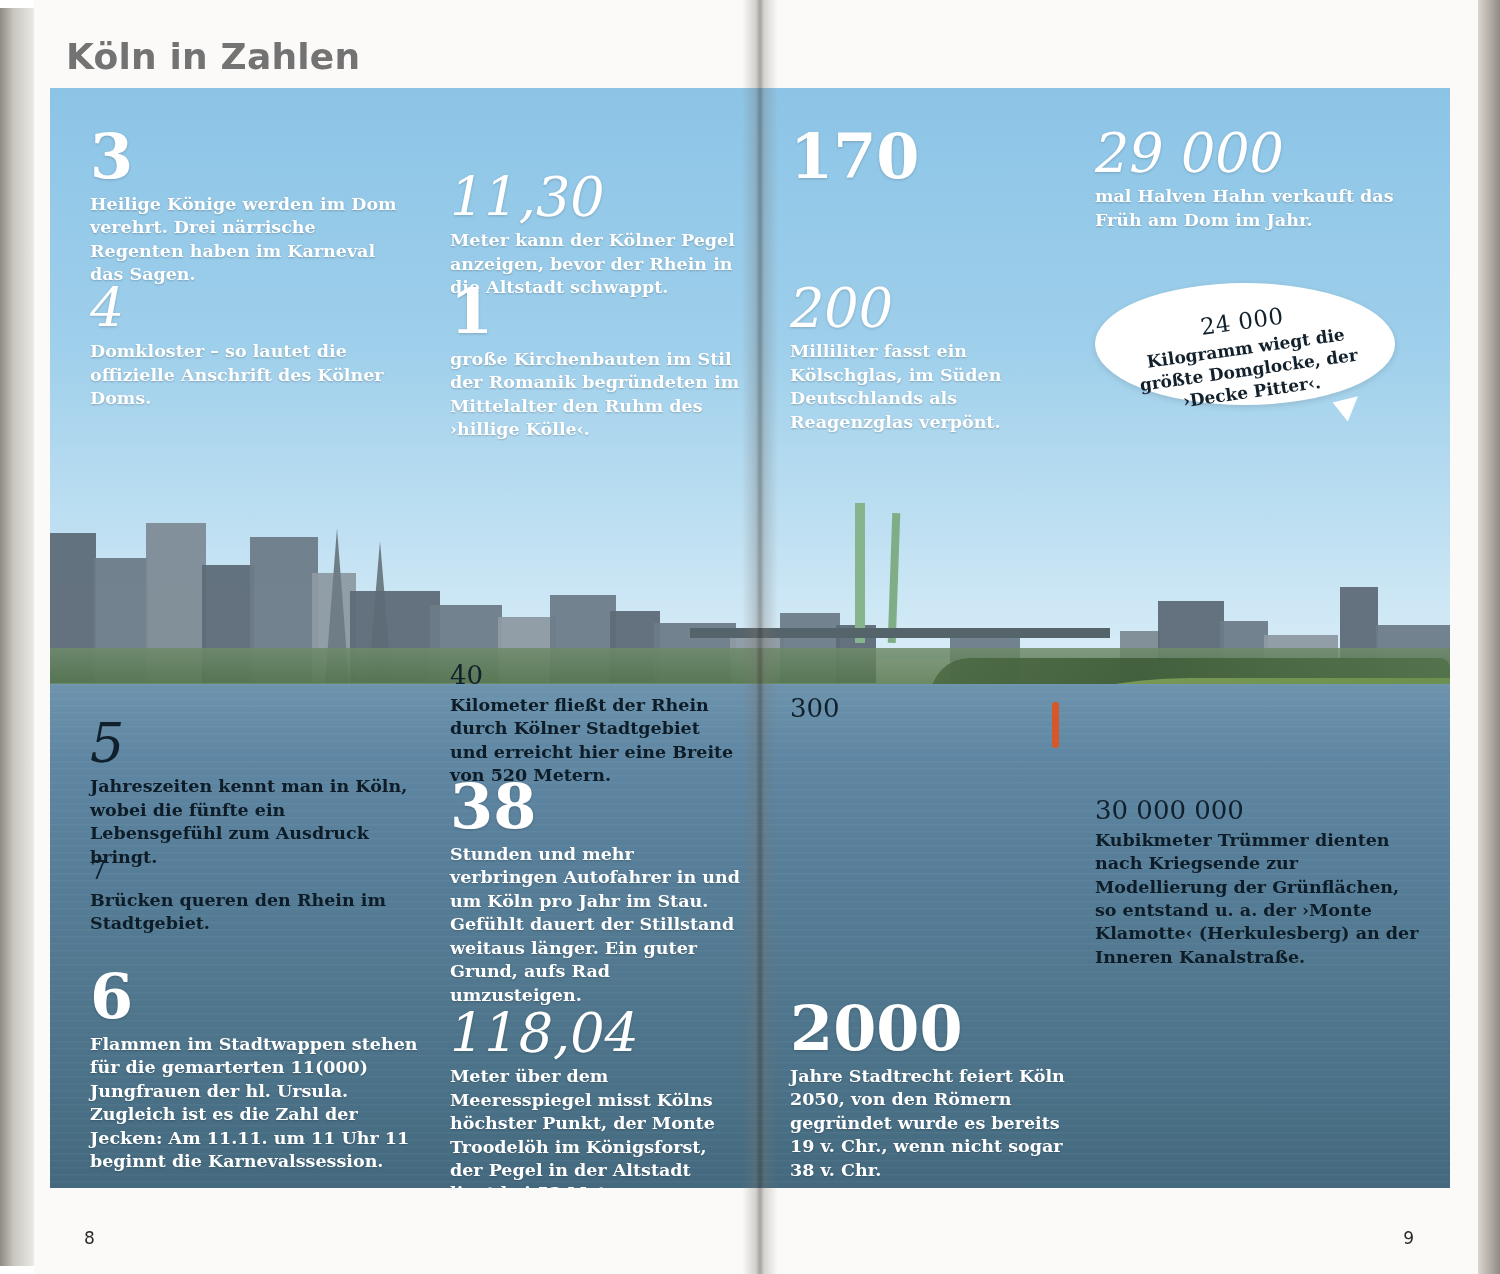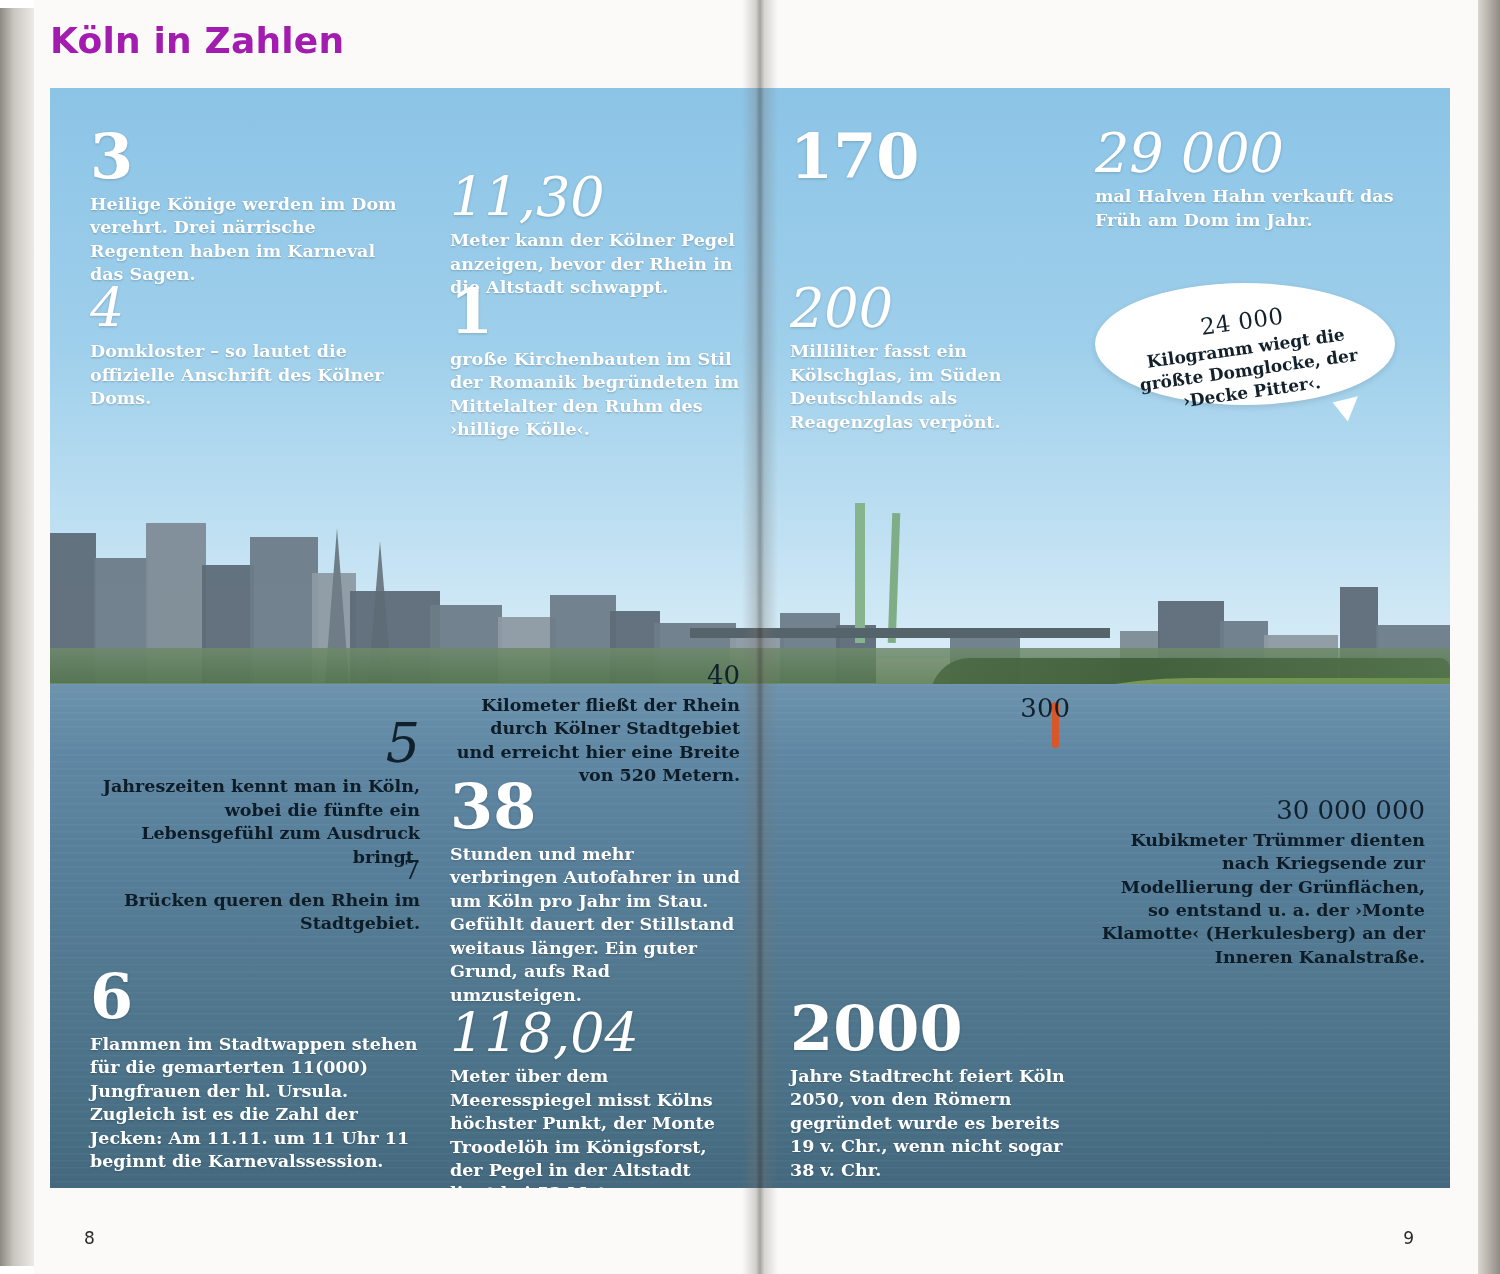--- a/index.html
+++ b/index.html
@@ -48,26 +48,26 @@
     pointer-events: none;
   }
 
   
   #header {
     position: absolute;
     left: 50px; top: 20px;
     width: 1360px; height: 66px;
   }
   #header h1 {
-    margin: 0;
+    margin: 16px;
     font-family: "DejaVu Sans", sans-serif;
     font-weight: 600;
     font-size: 36px;
     letter-spacing: 0.2px;
-    color: #a21caf;
+    color: #737373;
   }
 
   
   #panel {
     position: absolute;
     left: 50px; top: 88px;
     width: 1400px; height: 1100px;
     overflow: hidden;
   }
   .sky {
@@ -175,21 +175,21 @@
   .num.ital  { font-size: 54px; font-weight: 400; font-style: italic; }
   .num.tiny  { font-size: 26px; font-weight: 400; }
   .body {
     font-family: "DejaVu Serif", serif;
     font-weight: 700;
     font-size: 17.5px;
     line-height: 1.34;
     color: #ffffff;
     text-shadow: 0 1px 2px rgba(0,0,0,0.22);
   }
-  .dark .num, .dark .body { color: #10202c; text-shadow: none; text-align: right; }
+  .dark .num, .dark .body { color: #10202c; text-shadow: none; }
   .dark .body { color: #0d1c26; }
 
   
   #bubble {
     position: absolute;
     left: 1045px; top: 195px;
     width: 300px; height: 122px;
     background: #ffffff;
     border-radius: 50%;
     z-index: 25;

